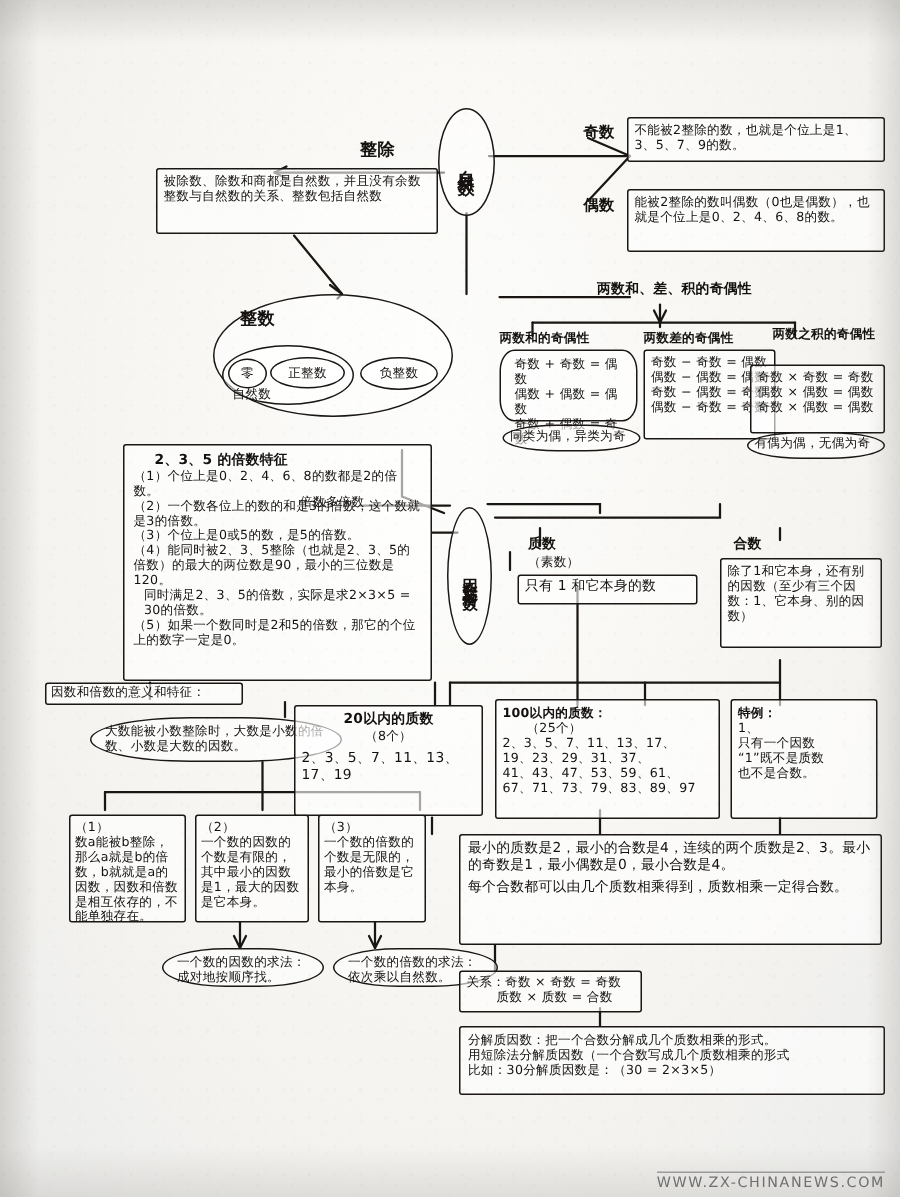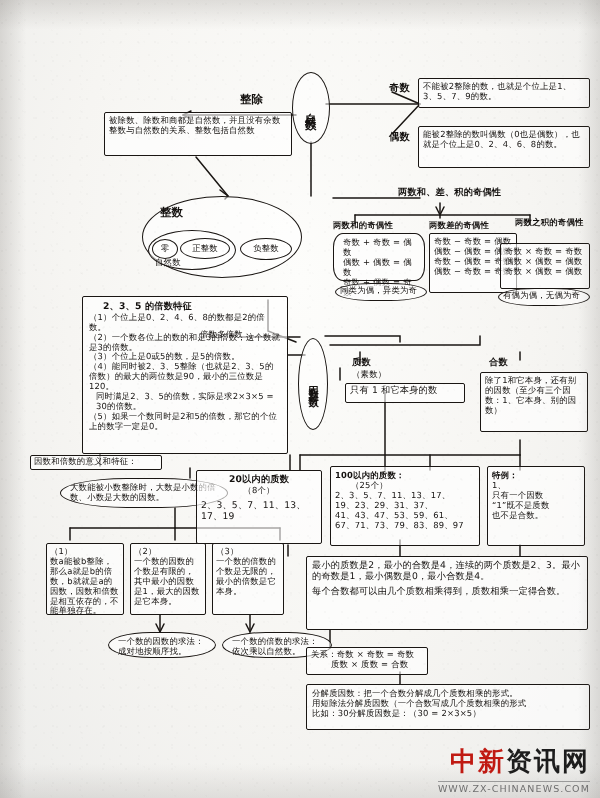--- a/index.html
+++ b/index.html
@@ -317,20 +317,17 @@
 
   <div class="node box t9" style="left:306px;top:684px;width:284px;height:46px;padding:4px 5px;">
     <span class="ln">分解质因数：把一个合数分解成几个质数相乘的形式。</span>
     <span class="ln">用短除法分解质因数（一个合数写成几个质数相乘的形式</span>
     <span class="ln">比如：30分解质因数是：（30 = 2×3×5）</span>
   </div>
 
   <div id="grain"></div>
 
   <div id="wm">
-    <div class="cn">
-      <span class="red">中新</span><span class="blk">资讯网</span>
-    </div>
     <div class="bar"></div>
     <div class="url">WWW.ZX-CHINANEWS.COM</div>
   </div>
 
 </div>
 
 </body></html>

